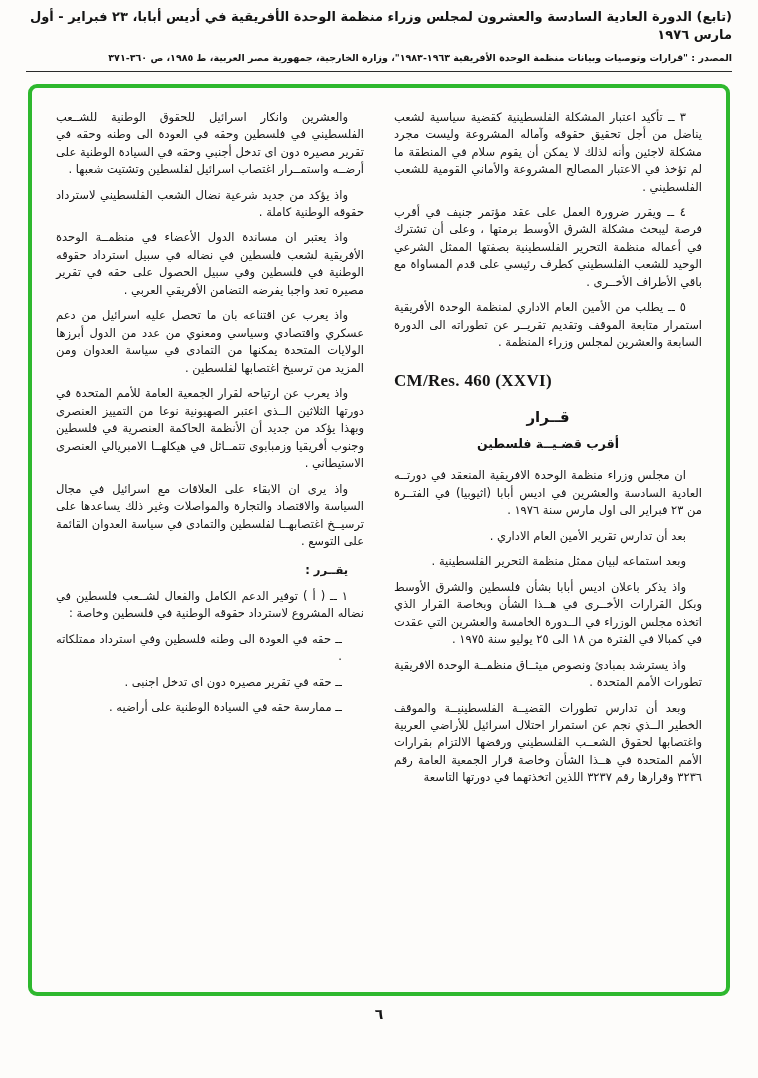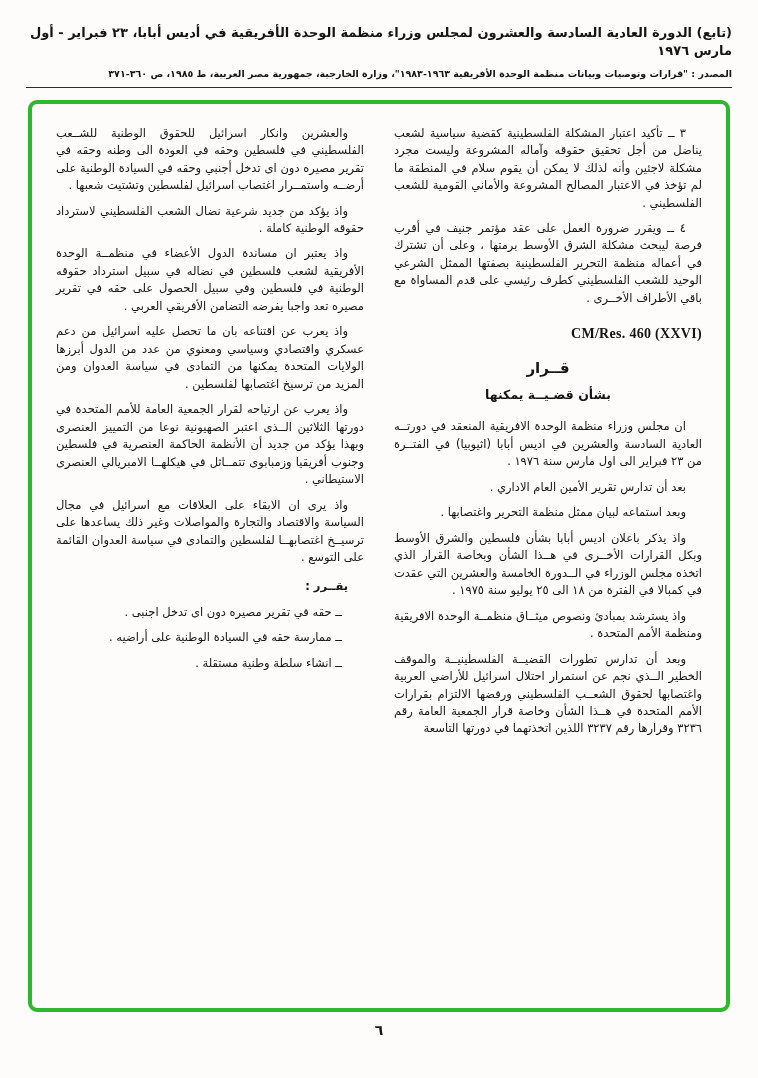--- a/index.html
+++ b/index.html
@@ -11,21 +11,21 @@
   }
   .page {
     position: relative;
     width: 758px;
     height: 1078px;
     background: #fdfcfa;
     overflow: hidden;
     direction: rtl;
   }
   .page-header {
-    padding: 24px 26px 0 26px;
+    padding: 8px 26px 0 26px;
     text-align: right;
   }
   .header-line1 {
     font-size: 13px;
     font-weight: 700;
     letter-spacing: 0.2px;
     line-height: 1.4;
   }
   .header-line2 {
     font-size: 9.5px;
@@ -55,24 +55,24 @@
     font-size: 11.5px;
     line-height: 1.52;
     text-align: justify;
   }
   .col p {
     margin: 1px 0 8px 0;
     text-indent: 16px;
   }
   .res-ref {
     direction: ltr;
-    text-align: right;
+    text-align: left;
     text-indent: 0 !important;
     font-family: "Liberation Serif", "DejaVu Serif", serif;
-    font-size: 14px;
+    font-size: 17px;
     font-weight: 700;
     margin: 16px 0 12px 0 !important;
     letter-spacing: 0.3px;
   }
   .decision-title {
     text-align: center;
     font-weight: 700;
     font-size: 15px;
     letter-spacing: 2px;
     text-indent: 0 !important;
@@ -114,42 +114,44 @@
     <div class="header-line1">(تابع) الدورة العادية السادسة والعشرون لمجلس وزراء منظمة الوحدة الأفريقية في أديس أبابا، ٢٣ فبراير - أول مارس ١٩٧٦</div>
     <div class="header-line2">المصدر : "قرارات وتوصيات وبيانات منظمة الوحدة الأفريقية ١٩٦٣-١٩٨٣"، وزارة الخارجية، جمهورية مصر العربية، ط ١٩٨٥، ص ٣٦٠-٣٧١</div>
   </header>
 
   <div class="green-box">
     <div class="columns">
 
       <div class="col">
         <p>٣ ــ تأكيد اعتبار المشكلة الفلسطينية كقضية سياسية لشعب يناضل من أجل تحقيق حقوقه وآماله المشروعة وليست مجرد مشكلة لاجئين وأنه لذلك لا يمكن أن يقوم سلام في المنطقة ما لم تؤخذ في الاعتبار المصالح المشروعة والأماني القومية للشعب الفلسطيني .</p>
         <p>٤ ــ ويقرر ضرورة العمل على عقد مؤتمر جنيف في أقرب فرصة ليبحث مشكلة الشرق الأوسط برمتها ، وعلى أن تشترك في أعماله منظمة التحرير الفلسطينية بصفتها الممثل الشرعي الوحيد للشعب الفلسطيني كطرف رئيسي على قدم المساواة مع باقي الأطراف الأخــرى .</p>
+        <p>٥ ــ يطلب من الأمين العام الاداري لمنظمة الوحدة الأفريقية استمرار متابعة الموقف وتقديم تقريــر عن تطوراته الى الدورة السابعة والعشرين لمجلس وزراء المنظمة .</p>
         <p class="res-ref">CM/Res. 460 (XXVI)</p>
         <p class="decision-title">قــرار</p>
-        <p class="decision-subtitle">بشأن قضـيــة يمكنها</p>
+        <p class="decision-subtitle">أقرب قضـيــة فلسطين</p>
         <p>ان مجلس وزراء منظمة الوحدة الافريقية المنعقد في دورتــه العادية السادسة والعشرين في اديس أبابا (اثيوبيا) في الفتــرة من ٢٣ فبراير الى اول مارس سنة ١٩٧٦ .</p>
         <p>بعد أن تدارس تقرير الأمين العام الاداري .</p>
-        <p>وبعد استماعه لبيان ممثل منظمة التحرير واغتصابها .</p>
+        <p>وبعد استماعه لبيان ممثل منظمة التحرير الفلسطينية .</p>
         <p>واذ يذكر باعلان اديس أبابا بشأن فلسطين والشرق الأوسط وبكل القرارات الأخــرى في هــذا الشأن وبخاصة القرار الذي اتخذه مجلس الوزراء في الــدورة الخامسة والعشرين التي عقدت في كمبالا في الفترة من ١٨ الى ٢٥ يوليو سنة ١٩٧٥ .</p>
-        <p>واذ يسترشد بمبادئ ونصوص ميثــاق منظمــة الوحدة الافريقية ومنظمة الأمم المتحدة .</p>
+        <p>واذ يسترشد بمبادئ ونصوص ميثــاق منظمــة الوحدة الافريقية تطورات الأمم المتحدة .</p>
         <p>وبعد أن تدارس تطورات القضيــة الفلسطينيــة والموقف الخطير الــذي نجم عن استمرار احتلال اسرائيل للأراضي العربية واغتصابها لحقوق الشعــب الفلسطيني ورفضها الالتزام بقرارات الأمم المتحدة في هــذا الشأن وخاصة قرار الجمعية العامة رقم ٣٢٣٦ وقرارها رقم ٣٢٣٧ اللذين اتخذتهما في دورتها التاسعة</p>
       </div>
 
       <div class="col">
         <p>والعشرين وانكار اسرائيل للحقوق الوطنية للشــعب الفلسطيني في فلسطين وحقه في العودة الى وطنه وحقه في تقرير مصيره دون اى تدخل أجنبي وحقه في السيادة الوطنية على أرضــه واستمــرار اغتصاب اسرائيل لفلسطين وتشتيت شعبها .</p>
         <p>واذ يؤكد من جديد شرعية نضال الشعب الفلسطيني لاسترداد حقوقه الوطنية كاملة .</p>
         <p>واذ يعتبر ان مساندة الدول الأعضاء في منظمــة الوحدة الأفريقية لشعب فلسطين في نضاله في سبيل استرداد حقوقه الوطنية في فلسطين وفي سبيل الحصول على حقه في تقرير مصيره تعد واجبا يفرضه التضامن الأفريقي العربي .</p>
         <p>واذ يعرب عن اقتناعه بان ما تحصل عليه اسرائيل من دعم عسكري واقتصادي وسياسي ومعنوي من عدد من الدول أبرزها الولايات المتحدة يمكنها من التمادى في سياسة العدوان ومن المزيد من ترسيخ اغتصابها لفلسطين .</p>
         <p>واذ يعرب عن ارتياحه لقرار الجمعية العامة للأمم المتحدة في دورتها الثلاثين الــذى اعتبر الصهيونية نوعا من التمييز العنصرى وبهذا يؤكد من جديد أن الأنظمة الحاكمة العنصرية في فلسطين وجنوب أفريقيا وزمبابوى تتمــاثل في هيكلهــا الامبريالي العنصرى الاستيطاني .</p>
         <p>واذ يرى ان الابقاء على العلاقات مع اسرائيل في مجال السياسة والاقتصاد والتجارة والمواصلات وغير ذلك يساعدها على ترسيــخ اغتصابهــا لفلسطين والتمادى في سياسة العدوان القائمة على التوسع .</p>
         <p class="decides-label">يقــرر :</p>
+        <p>١ ــ ( أ ) توفير الدعم الكامل والفعال لشــعب فلسطين في نضاله المشروع لاسترداد حقوقه الوطنية في فلسطين وخاصة :</p>
+        <p class="dash-item">ــ حقه في العودة الى وطنه فلسطين وفي استرداد ممتلكاته .</p>
         <p class="dash-item">ــ حقه في تقرير مصيره دون اى تدخل اجنبى .</p>
         <p class="dash-item">ــ ممارسة حقه في السيادة الوطنية على أراضيه .</p>
-        <p class="dash-item">ــ انشاء سلطة وطنية مستقلة .</p>
       </div>
 
     </div>
   </div>
 
   <footer class="page-footer">
     <span class="page-number">٦</span>
   </footer>
 
 </div>

